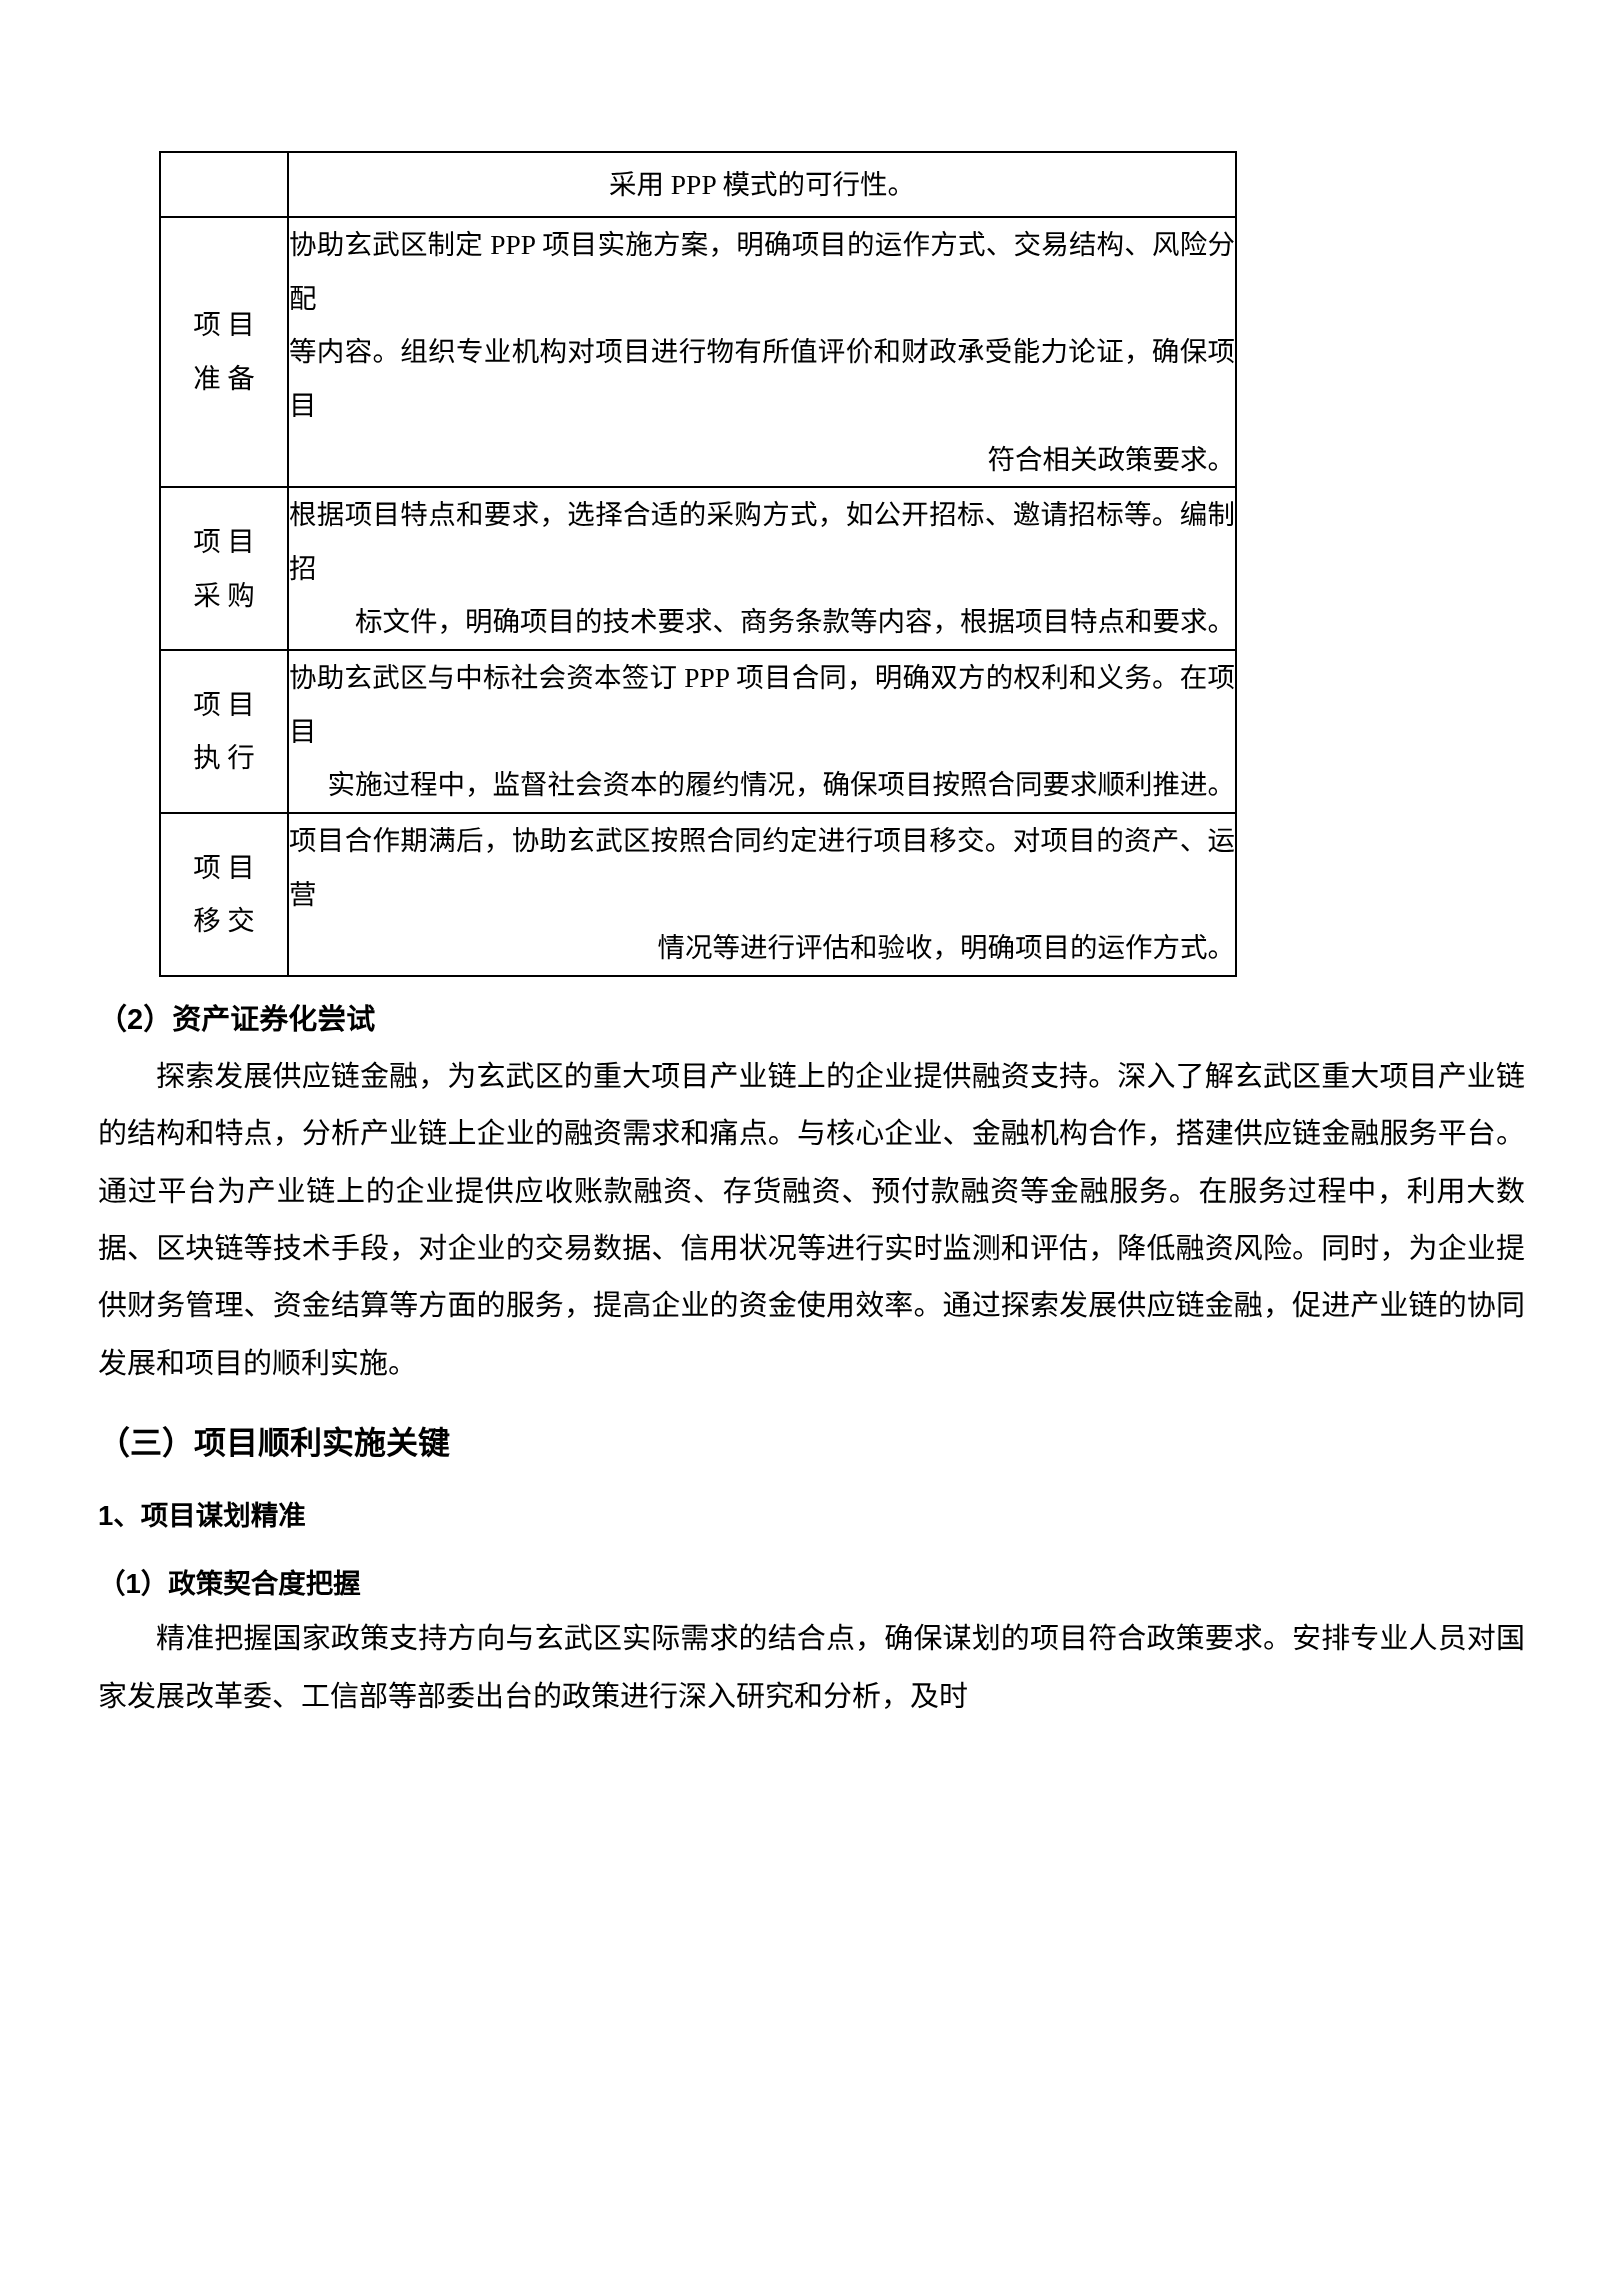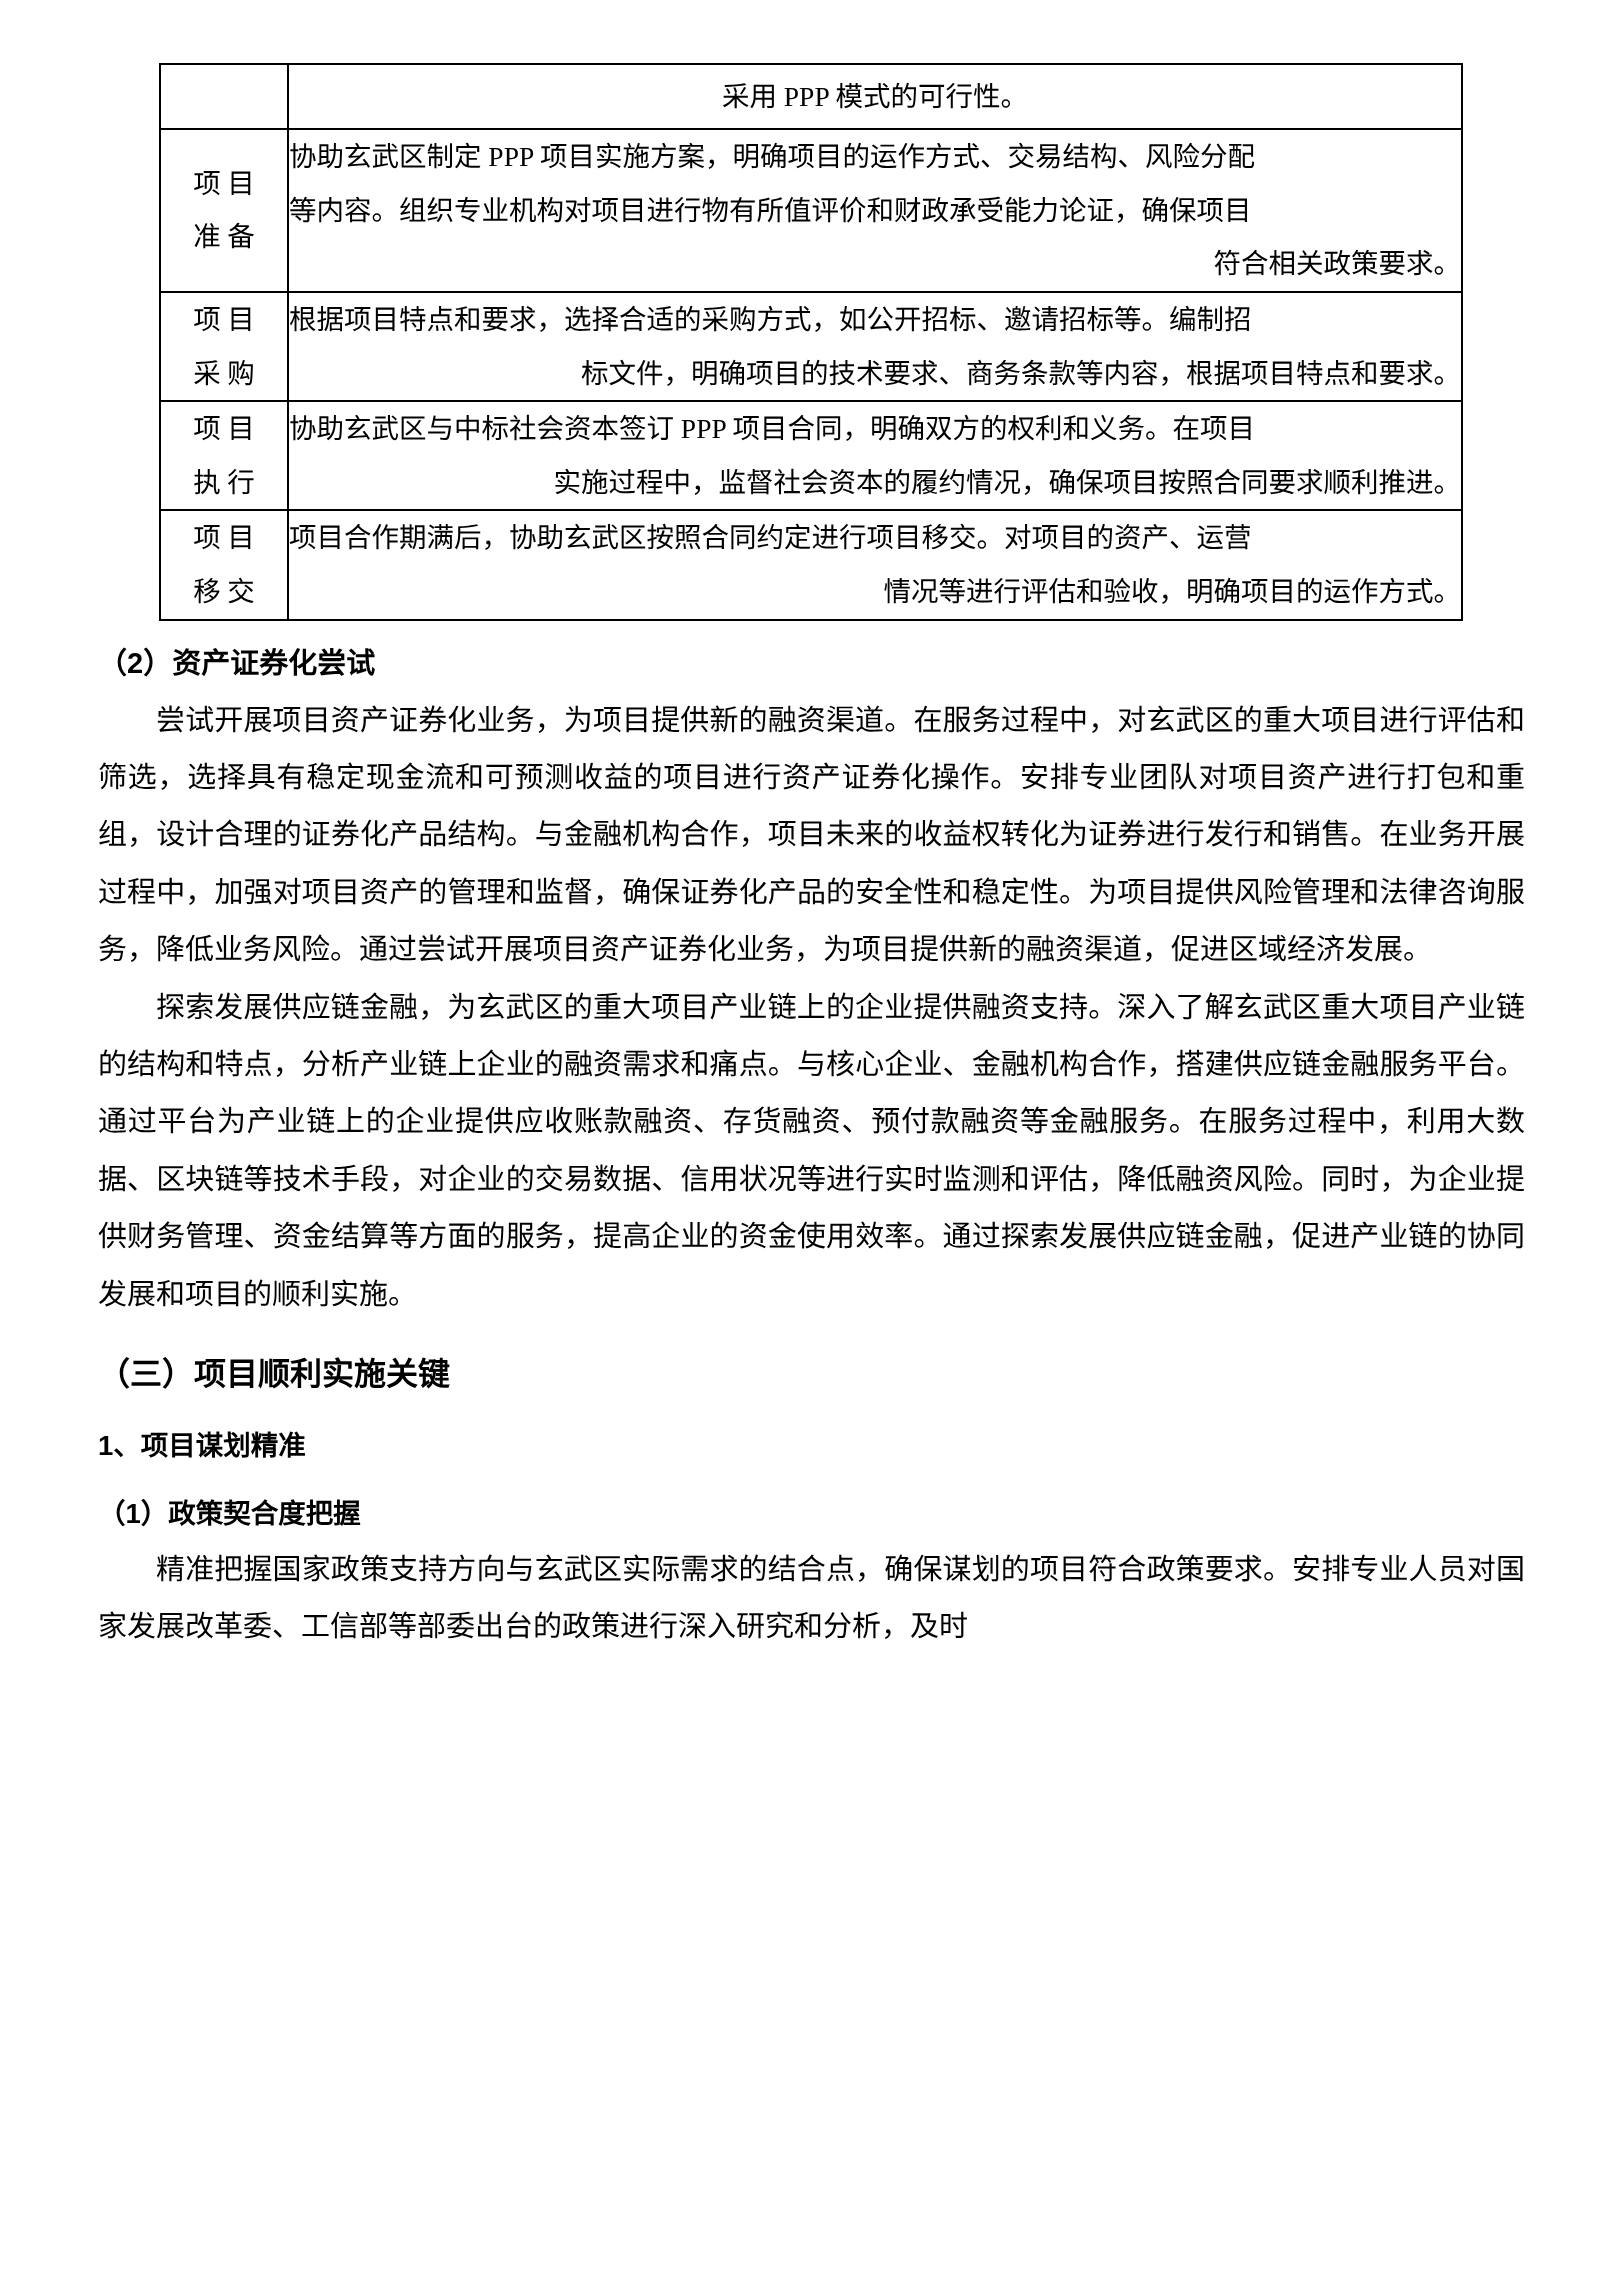--- a/index.html
+++ b/index.html
@@ -22,22 +22,23 @@
     padding: 63px 98px 63px 98px;
     overflow: hidden;
   }
   .content {
     width: 1427px;
   }
 
   
   table.proc-table {
     border-collapse: collapse;
-    width: 1304px;
+    width: 1078px;
     margin-left: 61px;
+    margin-top: 88px;
     table-layout: fixed;
   }
   table.proc-table td {
     border: 2px solid #000000;
     padding: 0;
     vertical-align: middle;
   }
   td.stage-cell {
     width: 126px;
     text-align: center;
@@ -167,21 +168,20 @@
           <td class="desc-cell">
             <p>项目合作期满后，协助玄武区按照合同约定进行项目移交。对项目的资产、运营</p>
             <p class="last-line">情况等进行评估和验收，明确项目的运作方式。</p>
           </td>
         </tr>
 
       </tbody>
     </table>
 
     <h3 class="head-num">（2）资产证券化尝试</h3>
-    <p class="body-para">尝试开展项目资产证券化业务，为项目提供新的融资渠道。在服务过程中，对玄武区的重大项目进行评估和筛选，选择具有稳定现金流和可预测收益的项目进行资产证券化操作。安排专业团队对项目资产进行打包和重组，设计合理的证券化产品结构。与金融机构合作，项目未来的收益权转化为证券进行发行和销售。在业务开展过程中，加强对项目资产的管理和监督，确保证券化产品的安全性和稳定性。为项目提供风险管理和法律咨询服务，降低业务风险。通过尝试开展项目资产证券化业务，为项目提供新的融资渠道，促进区域经济发展。</p>
 
     <p class="body-para">探索发展供应链金融，为玄武区的重大项目产业链上的企业提供融资支持。深入了解玄武区重大项目产业链的结构和特点，分析产业链上企业的融资需求和痛点。与核心企业、金融机构合作，搭建供应链金融服务平台。通过平台为产业链上的企业提供应收账款融资、存货融资、预付款融资等金融服务。在服务过程中，利用大数据、区块链等技术手段，对企业的交易数据、信用状况等进行实时监测和评估，降低融资风险。同时，为企业提供财务管理、资金结算等方面的服务，提高企业的资金使用效率。通过探索发展供应链金融，促进产业链的协同发展和项目的顺利实施。</p>
 
     <h2 class="head-major">（三）项目顺利实施关键</h2>
 
     <h4 class="head-sub">1、项目谋划精准</h4>
 
     <h4 class="head-sub">（1）政策契合度把握</h4>
 
     <p class="body-para">精准把握国家政策支持方向与玄武区实际需求的结合点，确保谋划的项目符合政策要求。安排专业人员对国家发展改革委、工信部等部委出台的政策进行深入研究和分析，及时</p>

